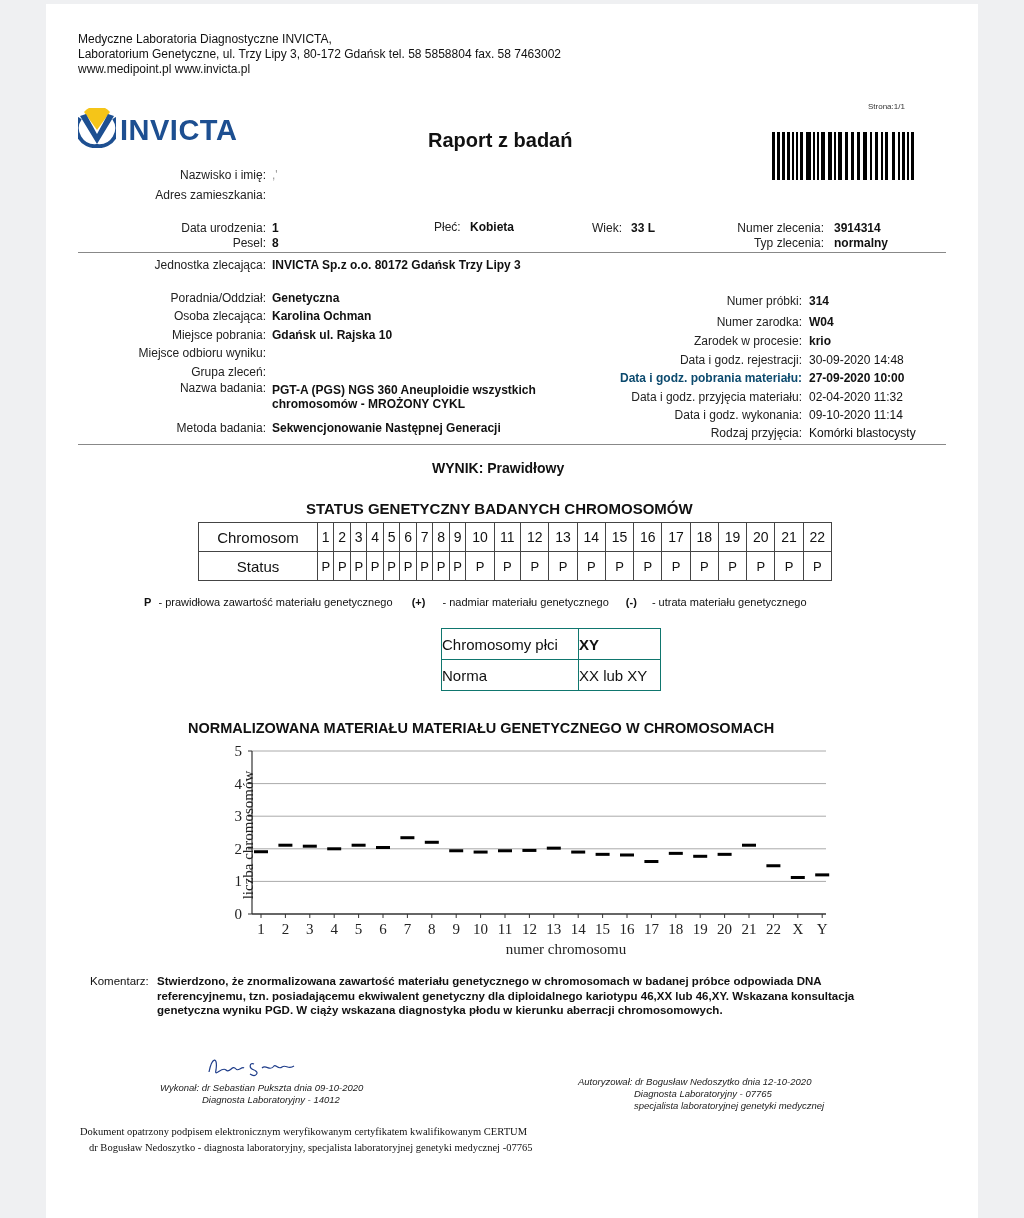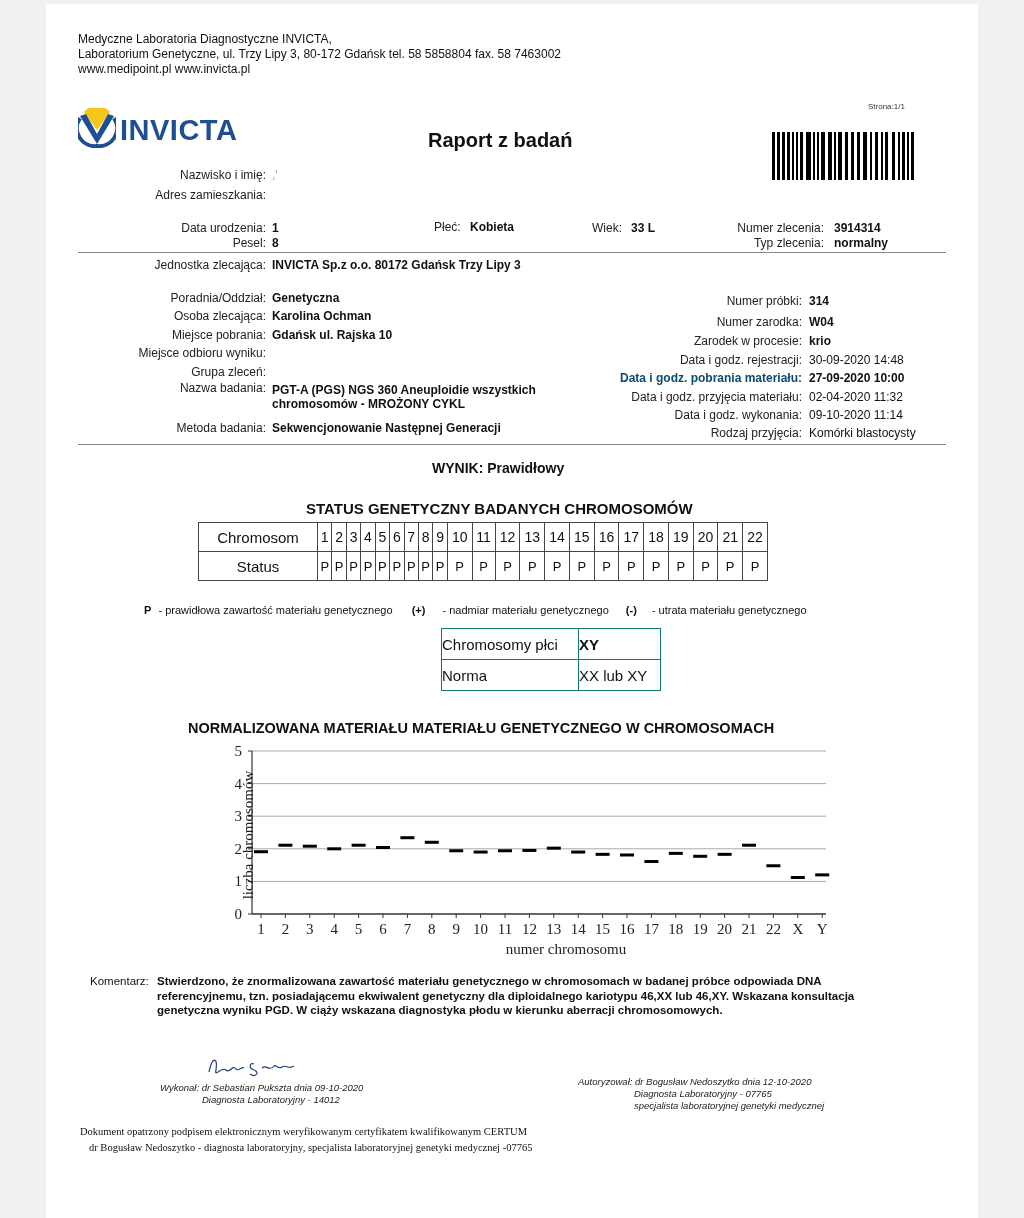--- a/index.html
+++ b/index.html
@@ -139,21 +139,21 @@
     <div class="abs lbl" style="right:176px;top:422px;">Rodzaj przyjęcia:</div>
     <div class="abs valn" style="left:763px;top:422px;">Komórki blastocysty</div>
   </div>
 
   <div class="hr" style="left:32px;width:868px;top:440px;"></div>
 
   <div class="abs" style="left:386px;top:456px;font-size:14px;font-weight:bold;">WYNIK: Prawidłowy</div>
 
   <div class="abs" style="left:260px;top:496px;font-size:15px;font-weight:bold;">STATUS GENETYCZNY BADANYCH CHROMOSOMÓW</div>
 
-  <table class="status" style="left:152px;top:518px;width:570px;">
+  <table class="status" style="left:152px;top:518px;width:634px;">
     <tbody>
         <tr id="chrRow">
       <td style="width:118px;font-size:15px;">Chromosom</td>
     <td>1</td>
           <td>2</td>
           <td>3</td>
           <td>4</td>
           <td>5</td>
           <td>6</td>
           <td>7</td>
@@ -194,21 +194,21 @@
           <td style="font-size: 13px;">P</td>
           <td style="font-size: 13px;">P</td>
           <td style="font-size: 13px;">P</td>
           <td style="font-size: 13px;">P</td>
           <td style="font-size: 13px;">P</td>
           <td style="font-size: 13px;">P</td>
         </tr>
   </tbody>
     </table>
 
-  <div class="abs" style="left:98px;top:592px;font-size:11px;margin-top:8px;">
+  <div class="abs" style="left:98px;top:592px;font-size:11px;">
     <span style="font-weight:bold;">P</span>
     <span style="margin-left:4px;">- prawidłowa zawartość materiału genetycznego</span>
     <span style="margin-left:16px;font-weight:bold;">(+)</span>
     <span style="margin-left:14px;">- nadmiar materiału genetycznego</span>
     <span style="margin-left:14px;font-weight:bold;">(-)</span>
     <span style="margin-left:12px;">- utrata materiału genetycznego</span>
   </div>
 
   <table class="sex" style="left:395px;top:624px;width:220px;">
     <tbody>

